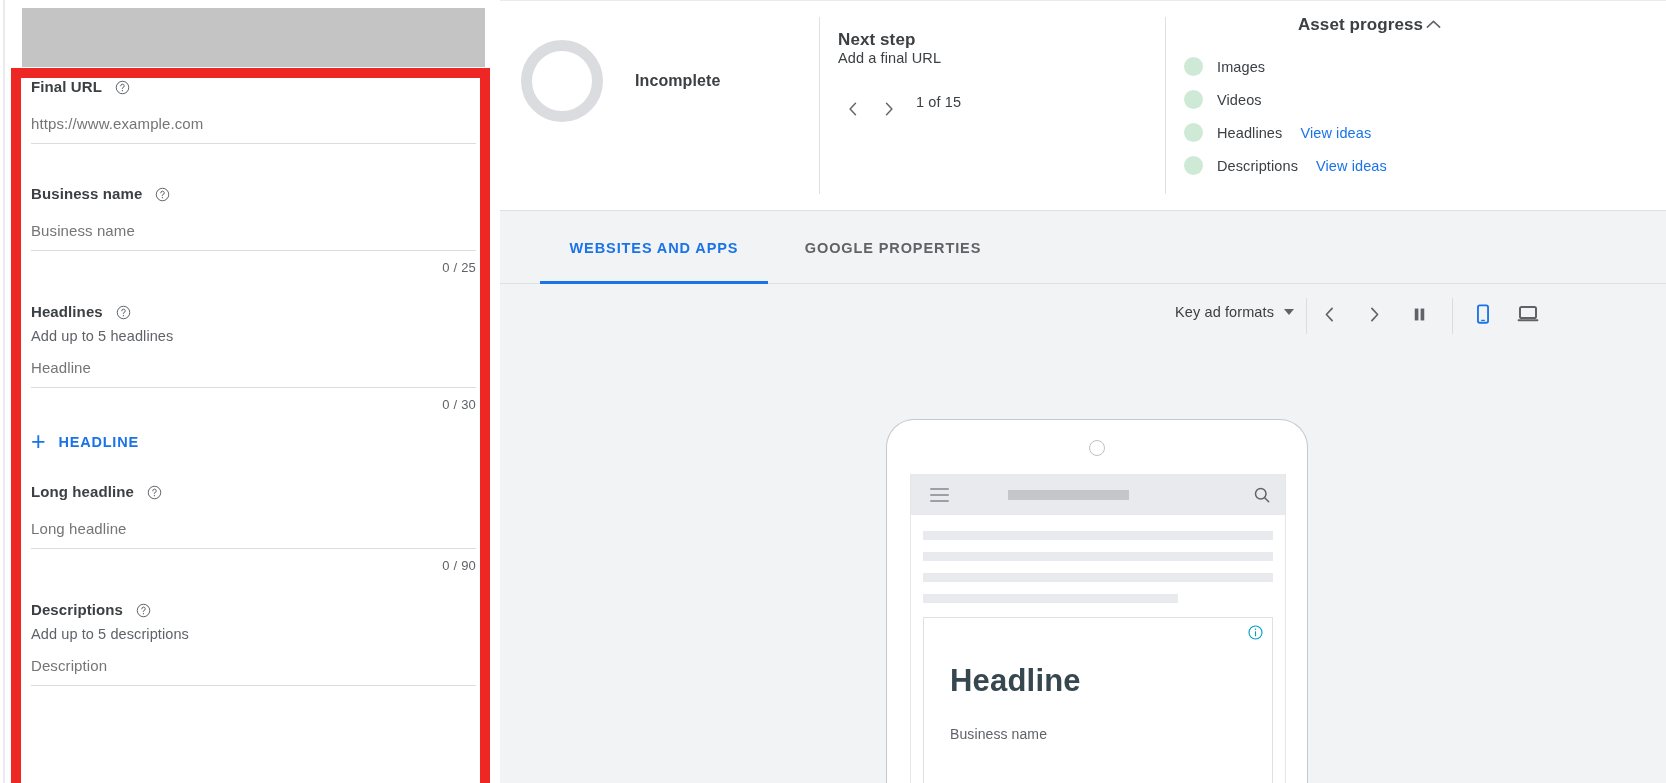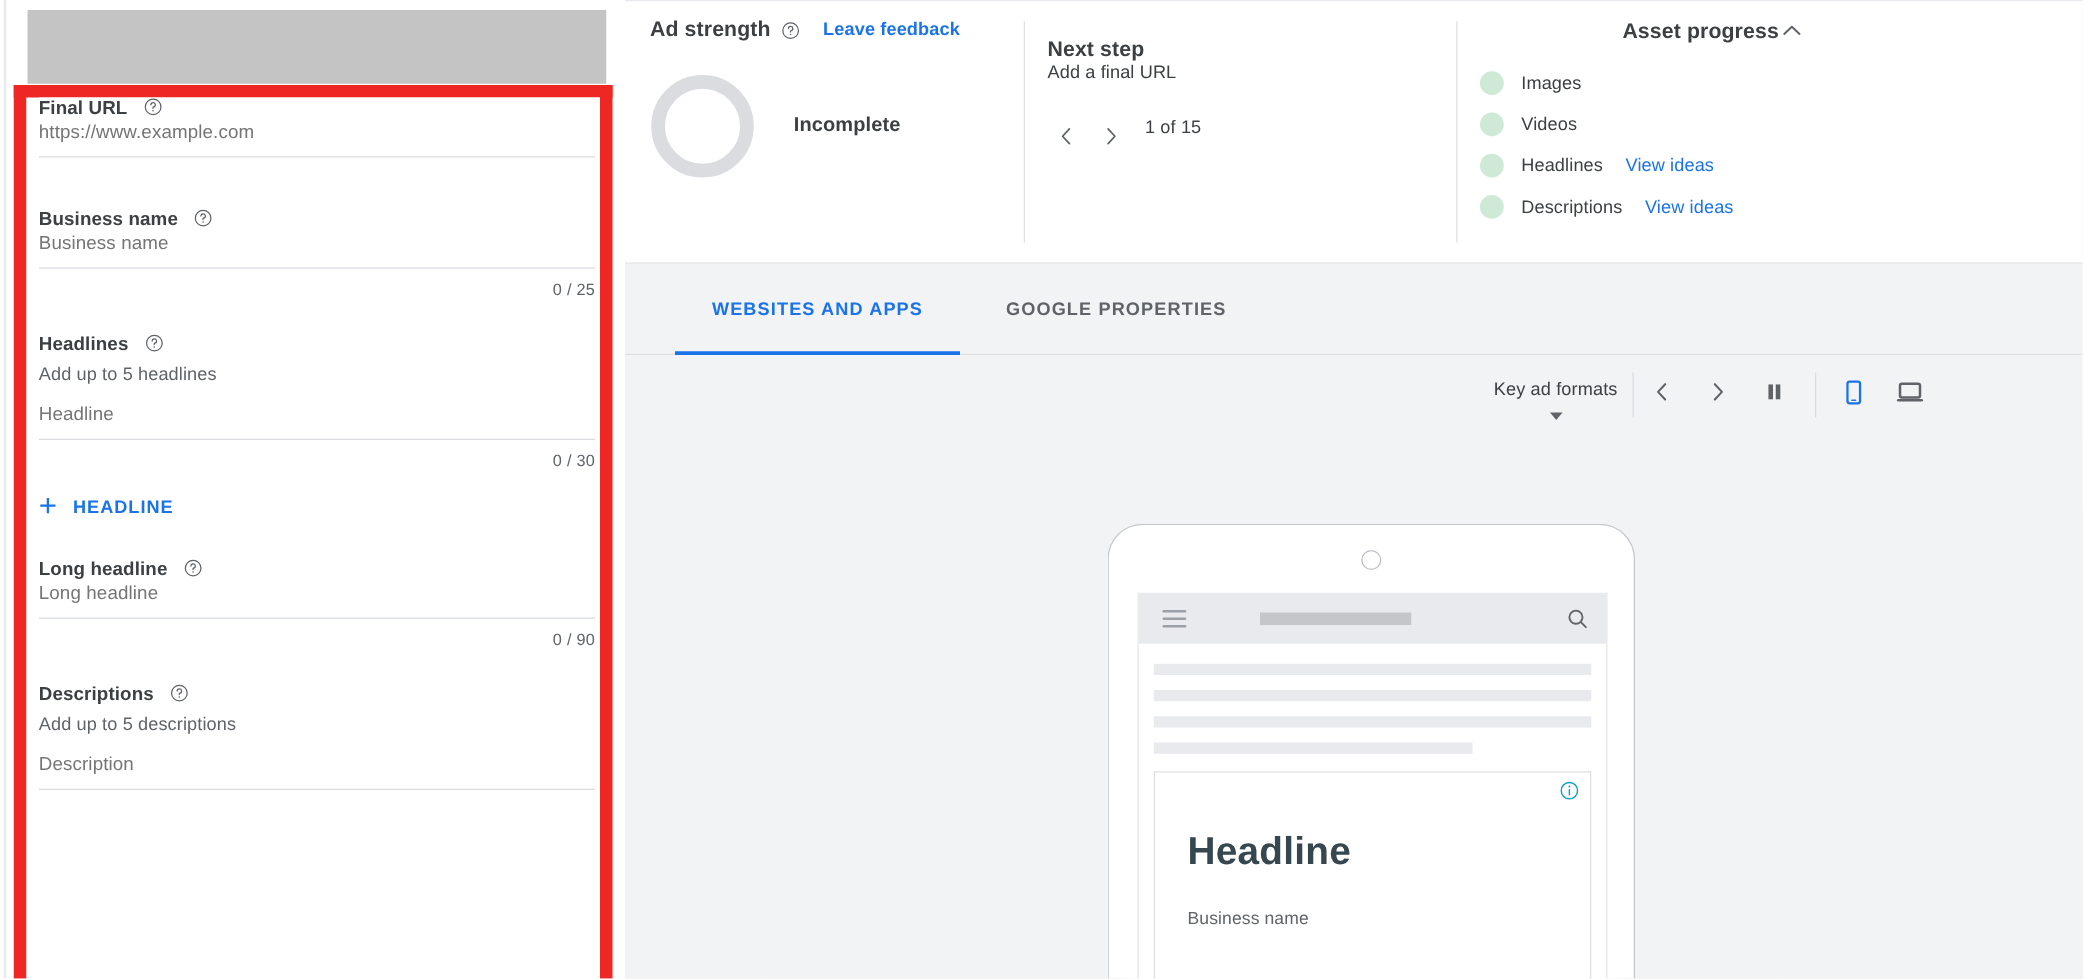--- a/index.html
+++ b/index.html
@@ -32,29 +32,29 @@
     border: 10px solid #ee2624;
     border-bottom: none;
     background: #ffffff;
   }
   #form-area {
     position: absolute; left: 31px; top: 78px; width: 449px; height: 705px;
     overflow: hidden; background:#fff;
   }
   .field-label {
     font-size: 15px; font-weight: bold; color: #3c4043;
-    display: flex; align-items: flex-start; gap: 13px;
+    display: flex; align-items: flex-end; gap: 13px;
     letter-spacing: .1px;
   }
   .help-icon { display:inline-flex; }
   .sub-label {
     font-size: 14.5px; color: #5f6368; margin-top: 8px; letter-spacing:.1px;
   }
   .text-input {
-    margin-top: 2px;
+    margin-top: 20px;
     font-size: 15px; color: #9aa0a6;
     border: none; outline: none; padding: 0 0 11px 0;
     width: 445px; background: transparent;
     border-bottom: 1px solid #dadce0;
     font-family: "Liberation Sans", sans-serif;
     letter-spacing:.1px;
   }
   .counter {
     text-align: right; width: 445px;
     font-size: 13px; color: #5f6368; margin-top: 9px; letter-spacing:.2px;
@@ -143,21 +143,21 @@
     height: 3px; background: #1a73e8;
   }
 
   
   #preview-toolbar {
     position: absolute; left: 0; top: 284px; width: 1166px; height: 63px;
   }
   #fmt-select {
     position: absolute; right: 372px; top: 20px;
     display: flex; align-items: center; gap: 10px;
-    font-size: 14.5px; color: #3c4043; cursor: pointer; letter-spacing:.1px;flex-direction:column;
+    font-size: 14.5px; color: #3c4043; cursor: pointer; letter-spacing:.1px;
   }
   .caret-down {
     width: 0; height: 0; border-left: 5px solid transparent;
     border-right: 5px solid transparent; border-top: 6px solid #5f6368;
   }
   .tbdiv { position: absolute; top: 14px; width: 1px; height: 36px; background: #dadce0; }
   .tbbtn {
     position: absolute; top: 11px; width: 42px; height: 42px;
     display: flex; align-items: center; justify-content: center; cursor: pointer;
   }
@@ -309,31 +309,20 @@
   </div>
 
   <div id="right-col">
 
     <div id="summary-bar">
 
       <div class="vdiv" style="left:319px"></div>
       <div class="vdiv" style="left:665px"></div>
 
       <div id="ad-strength">
-        <div class="panel-title">
-          <span>Ad strength</span>
-          <span class="help-icon">
-            <svg width="15" height="15" viewBox="0 0 24 24">
-                <circle cx="12" cy="12" r="10" fill="none" stroke="#5f6368" stroke-width="1.6"></circle>
-                <path d="M9.2 9.3a2.8 2.8 0 1 1 3.4 2.8c-.6.2-.8.7-.8 1.3v.5" fill="none" stroke="#5f6368" stroke-width="1.6" stroke-linecap="round"></path>
-                <circle cx="11.9" cy="17" r="1.05" fill="#5f6368"></circle>
-              </svg>
-          </span>
-          <span class="link" style="margin-left:9px">Leave feedback</span>
-        </div>
         <div id="strength-row">
           <div id="strength-ring"></div>
           <div id="strength-label">Incomplete</div>
         </div>
       </div>
 
       <div id="next-step">
         <div class="panel-title">Next step</div>
         <div id="next-step-text">Add a final URL</div>
         <div id="next-step-nav">

